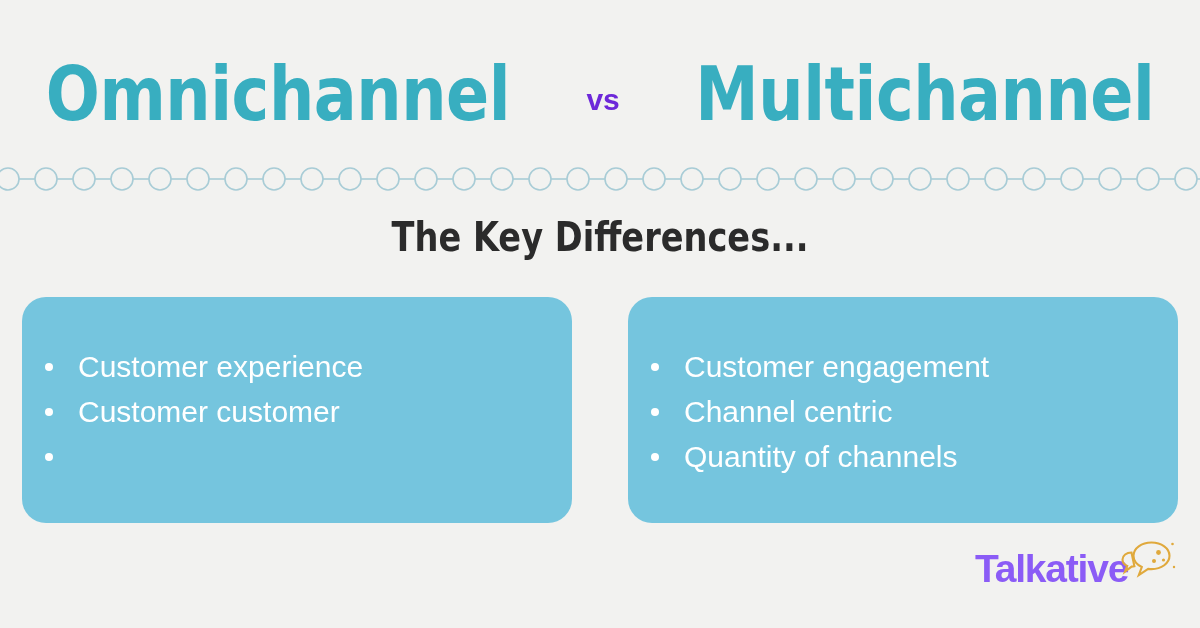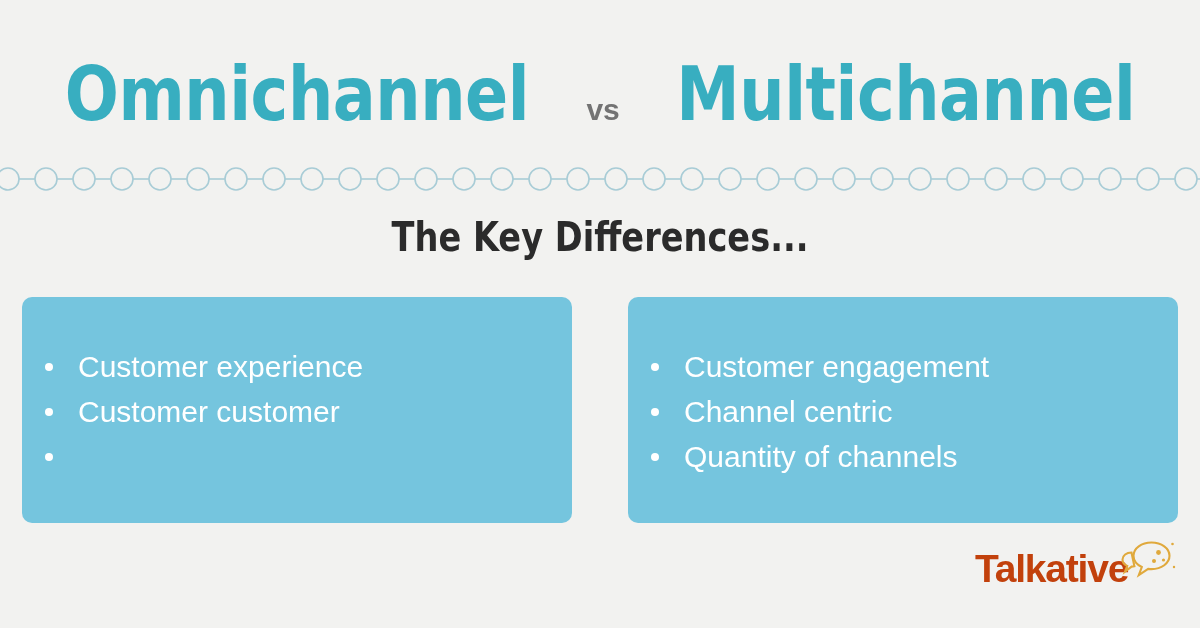--- a/index.html
+++ b/index.html
@@ -24,42 +24,42 @@
   
   .title-row {
     position: absolute;
     left: 0;
     top: 46px;
     width: 1200px;
     height: 96px;
     display: flex;
     align-items: center;
     justify-content: center;
-    gap: 19px;
+    gap: 38px;
   }
   .title-word {
     font-family: "Liberation Sans Narrow", "DejaVu Sans", sans-serif;
     font-size: 74px;
     line-height: 86px;
     font-weight: 700;
     letter-spacing: -0.5px;
     color: #38aec0;
     transform: scaleX(0.86);
     transform-origin: center center;
     white-space: nowrap;
   }
   .title-vs {
     font-family: "Liberation Sans", sans-serif;
     font-size: 30px;
     line-height: 34px;
     font-weight: 700;
-    color: #737373;
+    color: #6d28d9;
     letter-spacing: 0px;
     position: relative;
-    top: 16px;
+    top: 6px;
     white-space: nowrap;
   }
 
   
   .chain-divider {
     position: absolute;
     left: 0;
     top: 162px;
     width: 1200px;
     height: 34px;
@@ -84,21 +84,21 @@
     transform-origin: center center;
     white-space: nowrap;
   }
 
   
   .card {
     position: absolute;
     top: 297px;
     height: 226px;
     background: #75c5de;
-    border-radius: 10px;
+    border-radius: 24px;
     box-sizing: border-box;
     padding: 0;
   }
   .card-left  { left: 22px;  width: 550px; }
   .card-right { left: 628px; width: 550px; padding-left: 41px; }
 
   .bullet-list {
     list-style: none;
     margin: 0;
     padding: 0;
@@ -138,21 +138,21 @@
   }
   .logo-text {
     position: absolute;
     left: 0;
     top: 8px;
     font-family: "Liberation Sans", sans-serif;
     font-size: 39px;
     line-height: 42px;
     font-weight: 700;
     letter-spacing: -1.2px;
-    color: #c2410c;
+    color: #8b5cf6;
     white-space: nowrap;
   }
   .logo-mark {
     position: absolute;
     left: 139px;
     top: -4px;
     width: 66px;
     height: 46px;
   }
   .logo-mark svg { display: block; }

